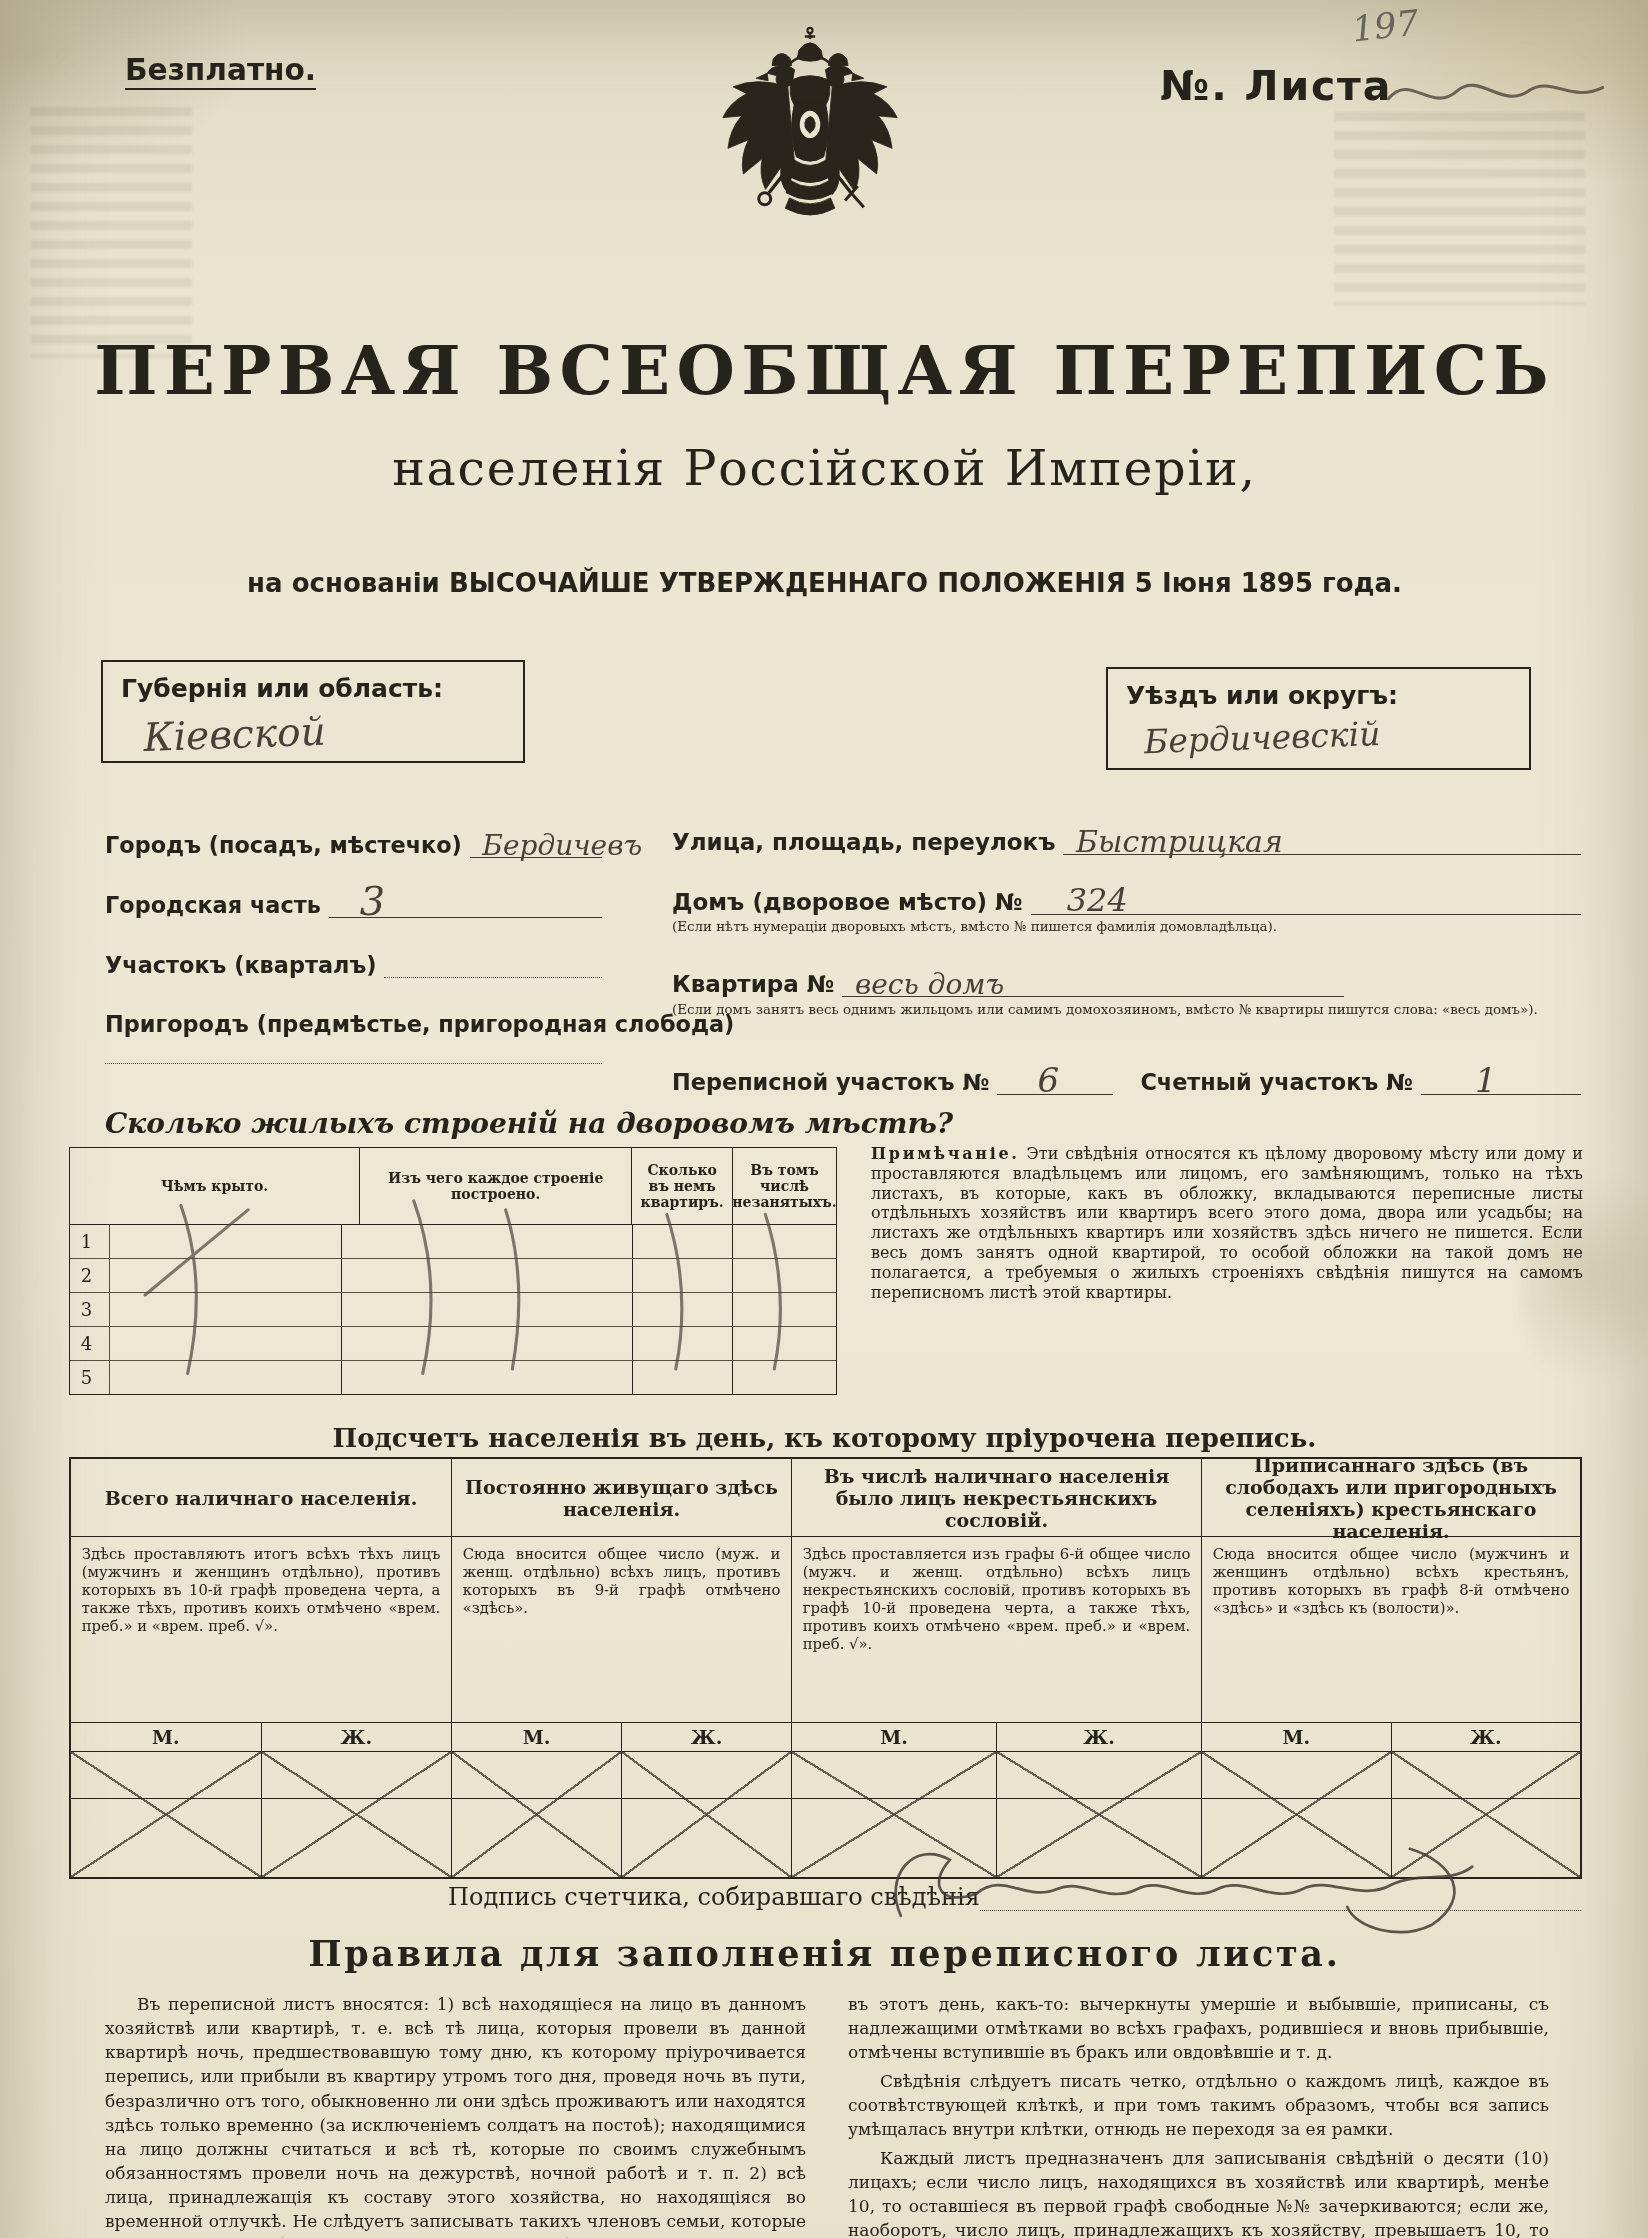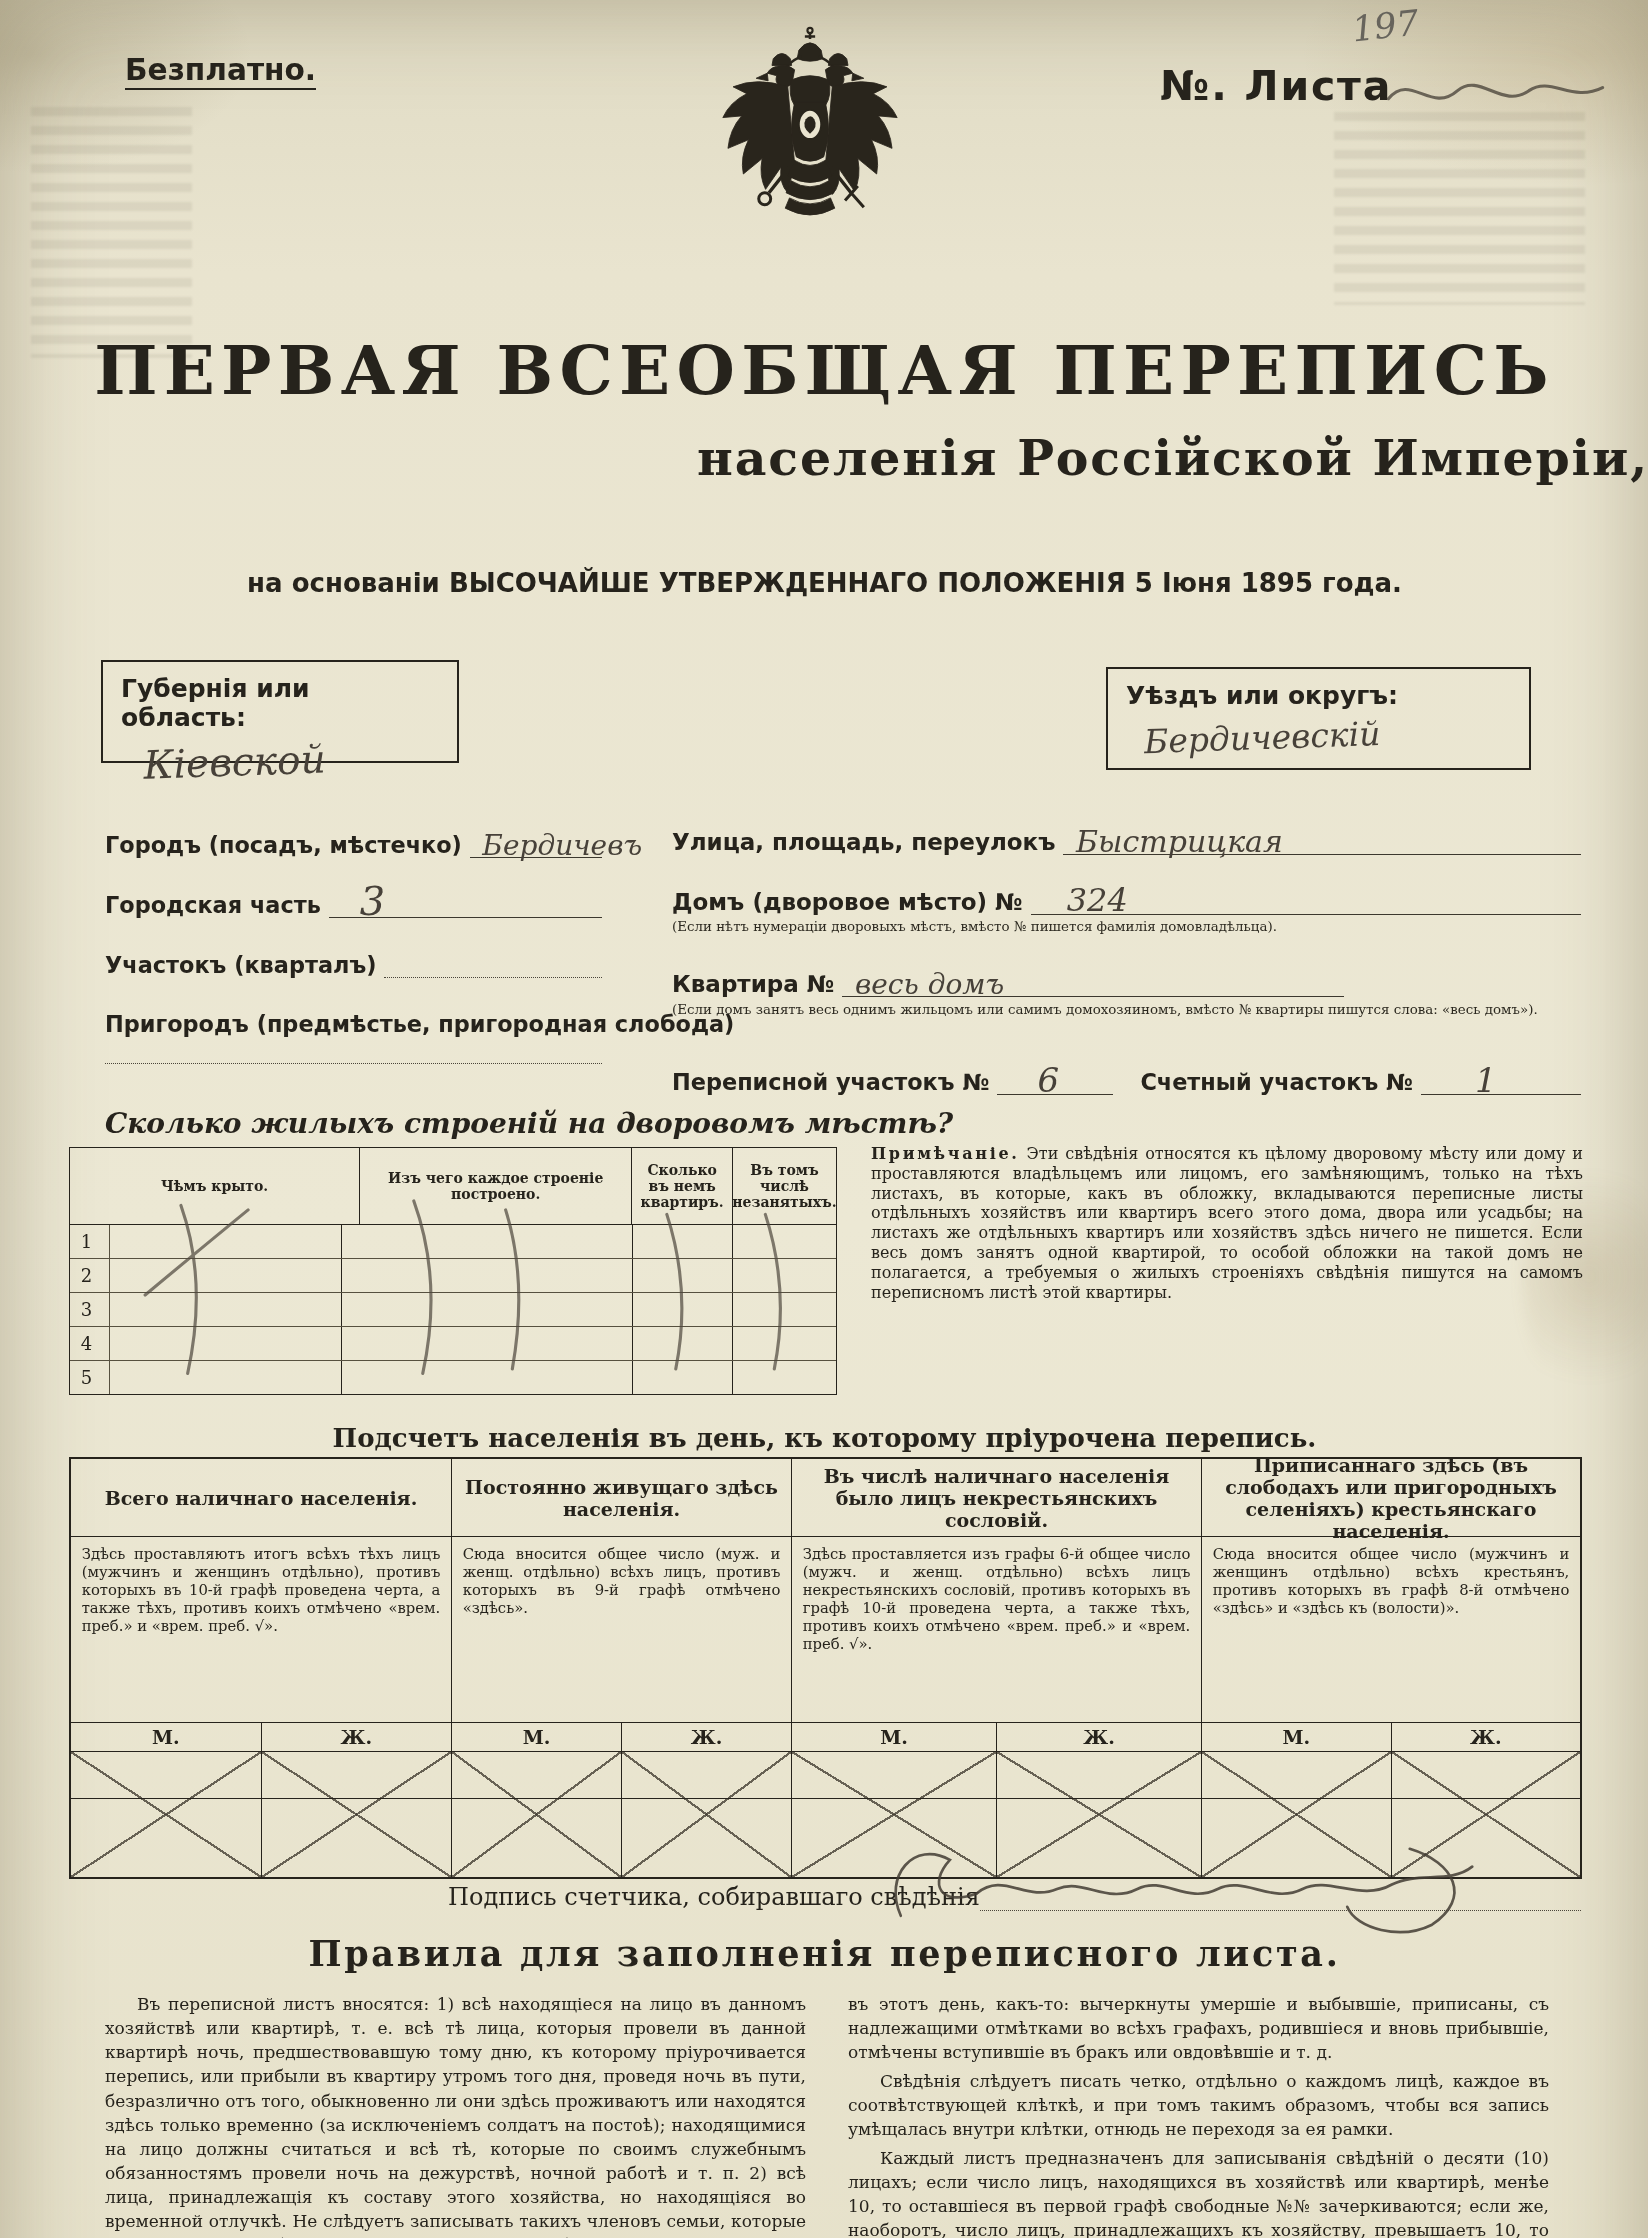--- a/index.html
+++ b/index.html
@@ -21,25 +21,25 @@
   .bleed{opacity:.5; filter:blur(0.9px);
     background:repeating-linear-gradient(180deg, rgba(95,88,70,.20) 0 9px, transparent 9px 19px);}
   .stain{border-radius:50%; filter:blur(6.3px);}
 
   
   .free{left:125px; top:53px; font-family:"DejaVu Sans",sans-serif; font-weight:bold; font-size:29.6px; border-bottom:2.7px solid #26231c; padding-bottom:1px;}
   .sheetno{left:1160px; top:62px; font-family:"DejaVu Sans",sans-serif; font-weight:bold; font-size:41px; letter-spacing:1.8px;}
   .pencil{left:1352px; top:6.3px; font-size:35px; color:#67645c; transform:rotate(-6deg); font-style:italic; font-family:"DejaVu Serif",serif;}
 
   .title{left:0; right:0; top:331px; text-align:center; font-weight:bold; font-size:67px; letter-spacing:6.3px; font-family:"DejaVu Serif",serif;}
-  .subtitle{left:0; right:0; top:429px; text-align:right; font-weight:bold; font-size:49px; letter-spacing:1.8px;}
+  .subtitle{left:0; right:0; top:440px; text-align:center; font-weight:normal; font-size:49px; letter-spacing:1.8px;}
   .basis{left:0; right:0; top:568px; text-align:center; font-weight:bold; font-size:26px; font-family:"DejaVu Sans",sans-serif;}
 
   .regionbox{border:2.2px solid #26231c; padding:11.6px 15px 6.3px 18px; height:103px; box-sizing:border-box;}
-  .gubbox{left:101px; top:660px; width:358px;}
+  .gubbox{left:101px; top:660px; width:424px;}
   .uezdbox{left:1106px; top:667px; width:425px;}
   .regionbox .lbl{font-size:25px;}
   .regionbox .hw{display:block; margin-top:6.3px; transform:rotate(-2deg);}
   .formtitle{left:466px; top:669px; width:636px; text-align:center; font-weight:bold;}
   .formtitle .l1{font-size:39px; letter-spacing:3.6px;}
   .formtitle .l2{font-size:45px; letter-spacing:11.6px; margin-top:16px;}
 
   
   .frow{display:flex; align-items:flex-end;}
   .frow .lbl{font-size:22.4px; white-space:nowrap; padding-right:8px;}

